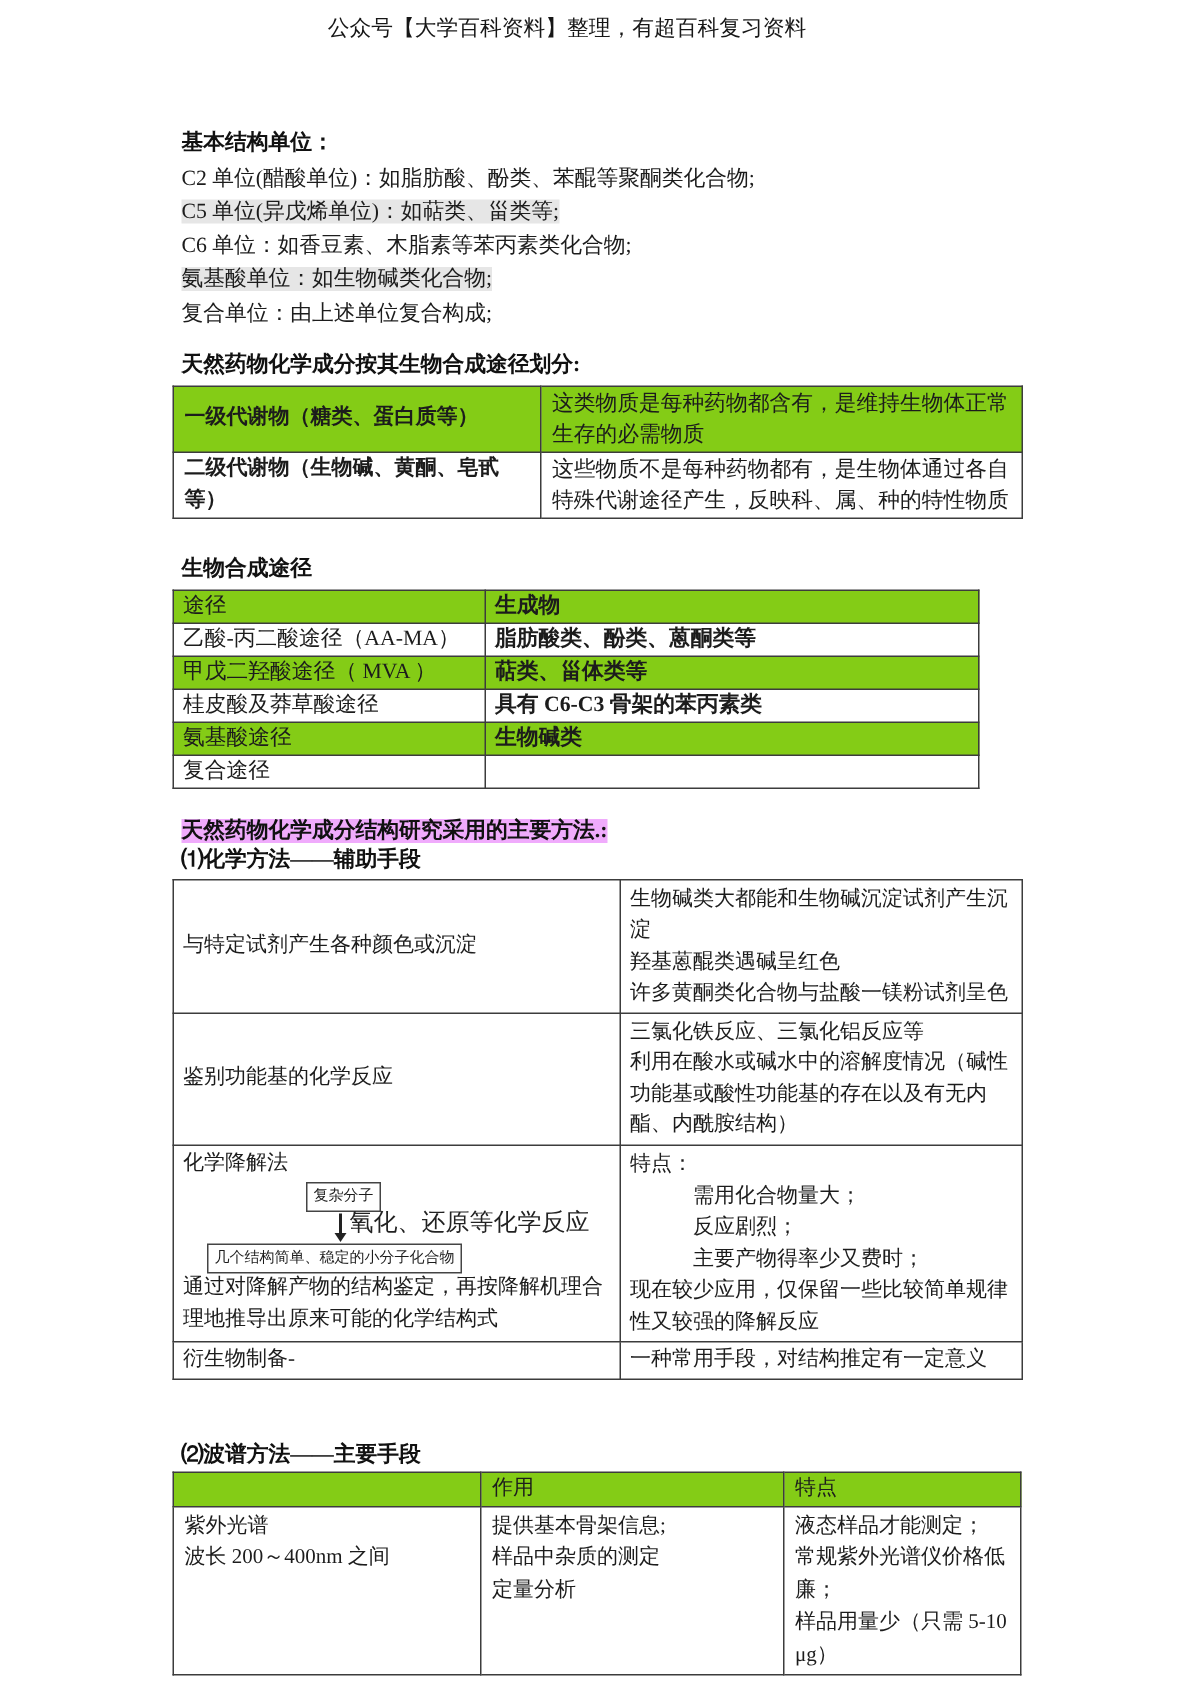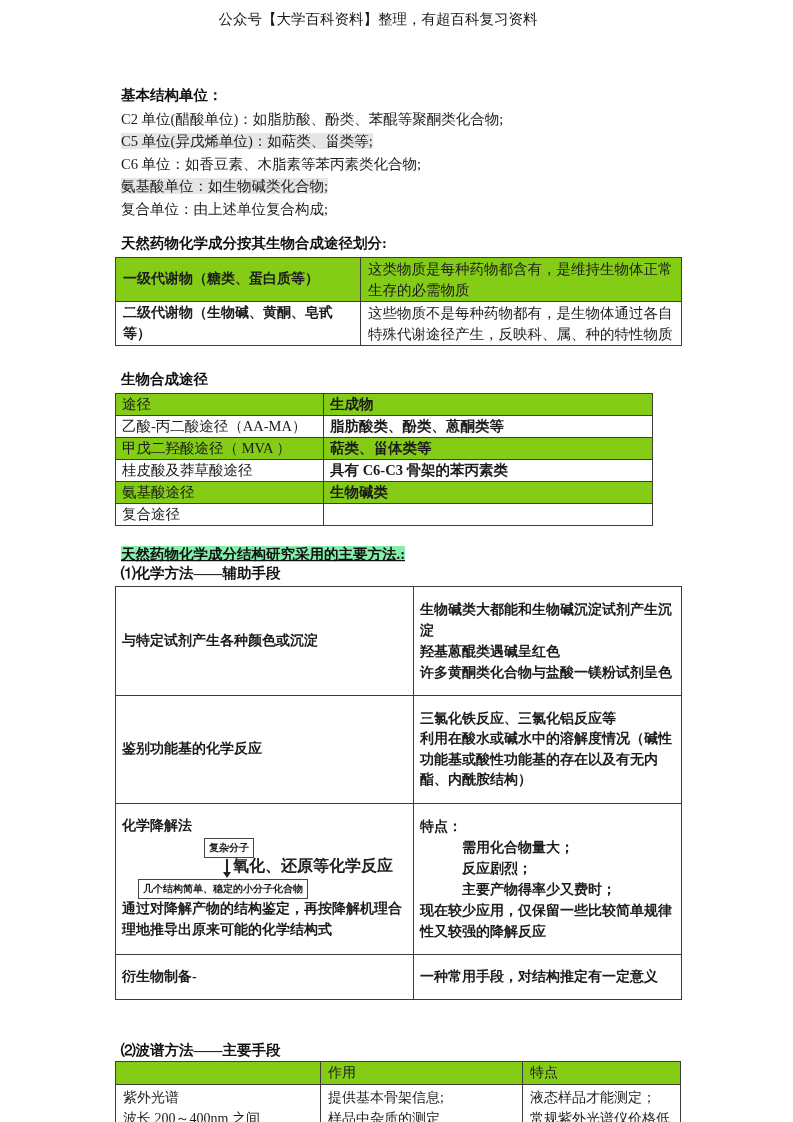--- a/index.html
+++ b/index.html
@@ -36,24 +36,24 @@
   .tbl-division tr{height:41px;}
   
   .bio-title{margin-top:24px;}
   .tbl-bio{margin-top:4px;width:538px;}
   .tbl-bio td{padding:0 6px;line-height:21px;height:21px;}
   .tbl-bio .c1{width:195px;}
   .tbl-bio .c2{font-weight:bold;}
   .tbl-bio .hdr1{font-weight:normal;}
   
   .methods-title{margin-top:19px;}
-  .methods-title .hl-span{background:#86efac;text-decoration:underline;}
+  .methods-title .hl-span{background:#f0abfc;}
   .methods-subtitle{margin-top:0;}
   .tbl-methods{margin-top:3px;width:567px;}
-  .tbl-methods td{padding:12px 6px;line-height:20.5px;font-size:14px;font-weight:bold;}
+  .tbl-methods td{padding:2px 6px;line-height:20.5px;font-size:14px;}
   .tbl-methods .c1{width:285px;}
   .tbl-methods .note-line{line-height:21px;}
   .row1{height:63px;}
   .row2{height:82px;}
   .row3{height:128px;}
   .row4{height:24px;margin-left:8px;}
   .vtop{vertical-align:top;}
   .flow-box{display:inline-block;border:1px solid #444;padding:0 4px;line-height:18px;font-size:10px;white-space:nowrap;}
   .flow-box1{margin-left:82px;margin-top:2px;}
   .flow-box2{margin-left:16px;}

